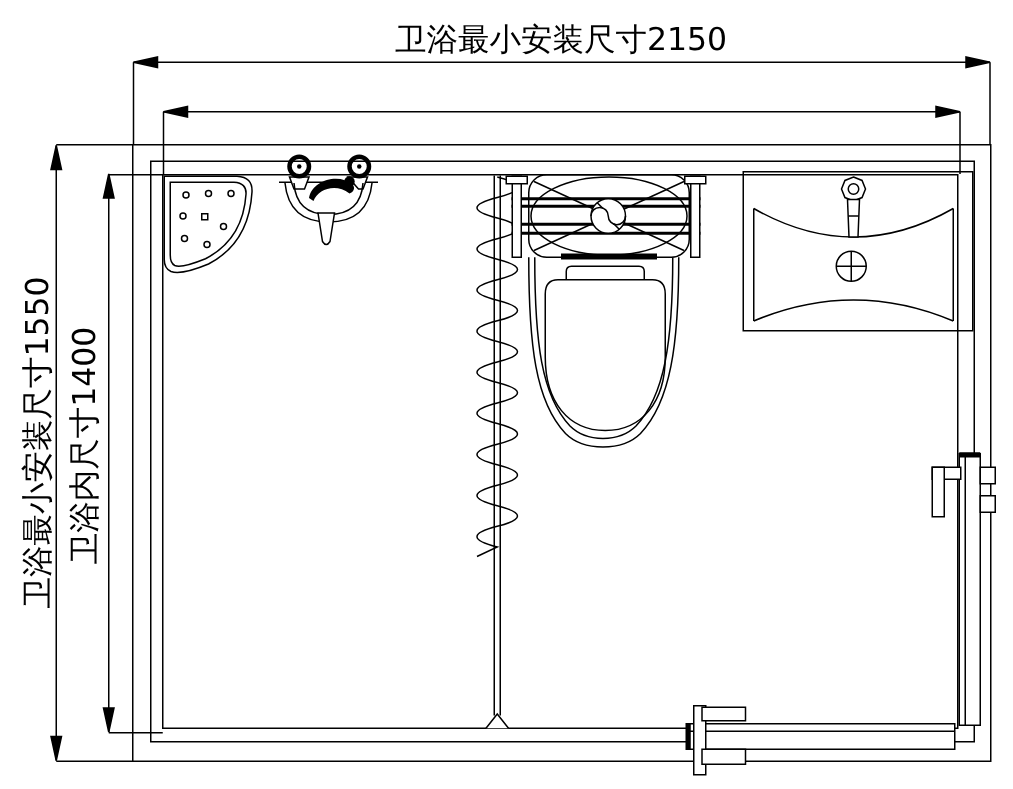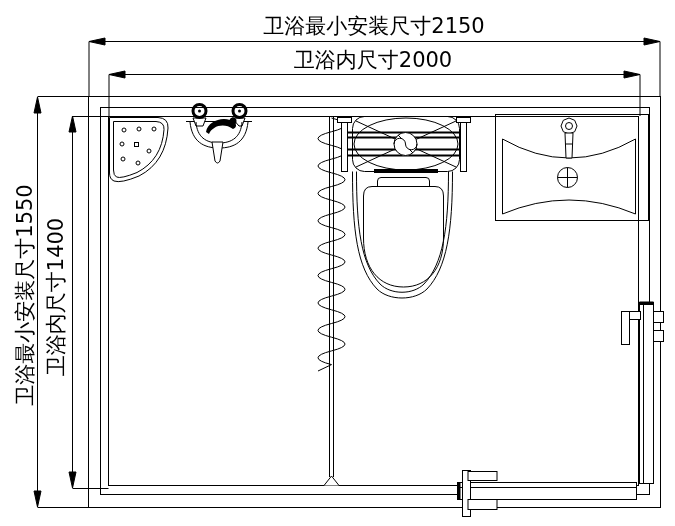--- a/index.html
+++ b/index.html
@@ -167,19 +167,18 @@
       <line x1="457.5" y1="487.5" x2="636.5" y2="487.5"></line>
       <rect x="457.5" y="482.5" width="3" height="17" fill="#000" stroke="none"></rect>
       <rect x="462.5" y="470.5" width="8" height="46" fill="#fff"></rect>
       <rect x="468" y="471.5" width="29" height="9" fill="#fff"></rect>
       <rect x="468" y="499.5" width="29" height="10" fill="#fff"></rect>
     </g>
   </svg>
 
   <div class="dim-label" style="left:374px;top:26px;">卫浴最小安装尺寸2150</div>
 
-  <div class="dim-label" style="left:373px;top:60px;">卫浴内尺寸2000</div>
 
   <div class="dim-label vertical" style="left:25px;top:295px;">卫浴最小安装尺寸1550</div>
 
   <div class="dim-label vertical" style="left:56px;top:297px;">卫浴内尺寸1400</div>
 
 </div>
 
 </body></html>

